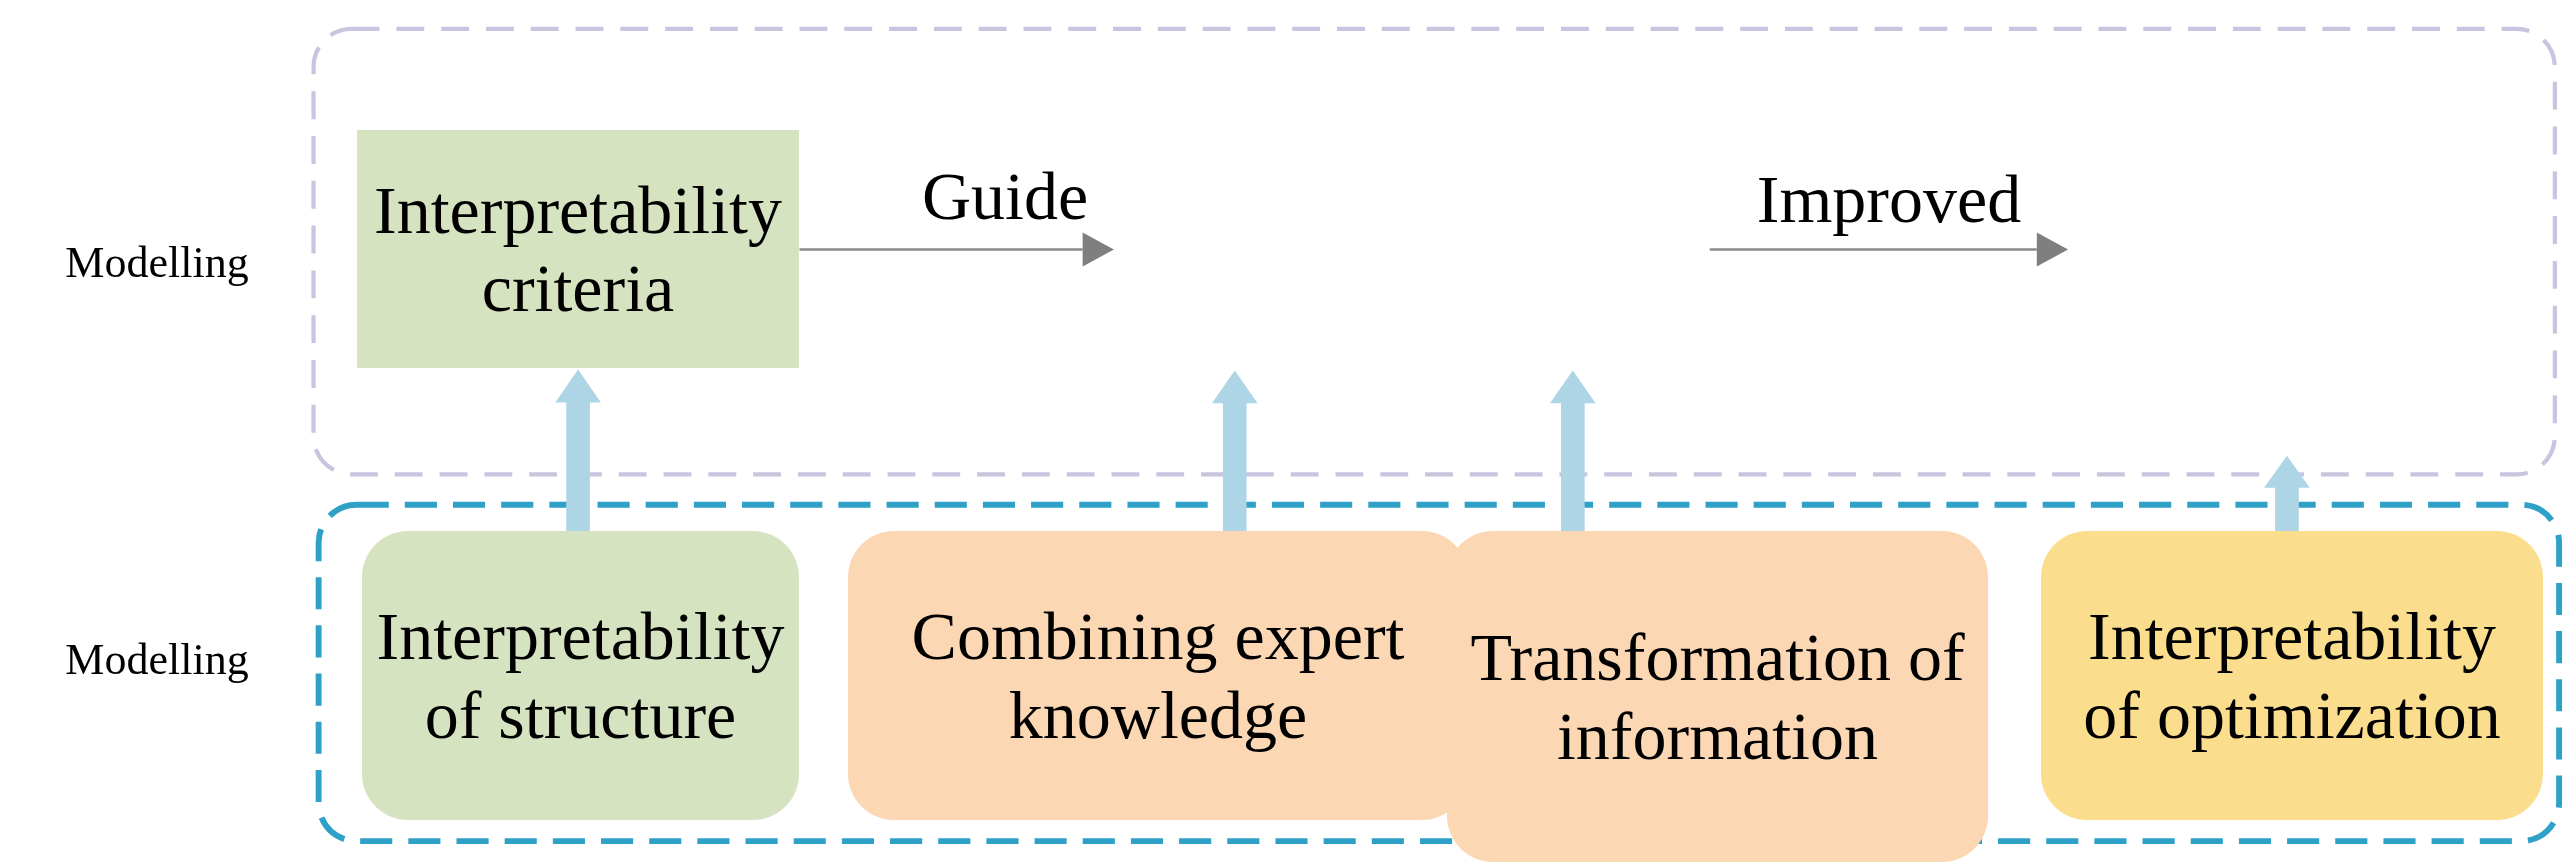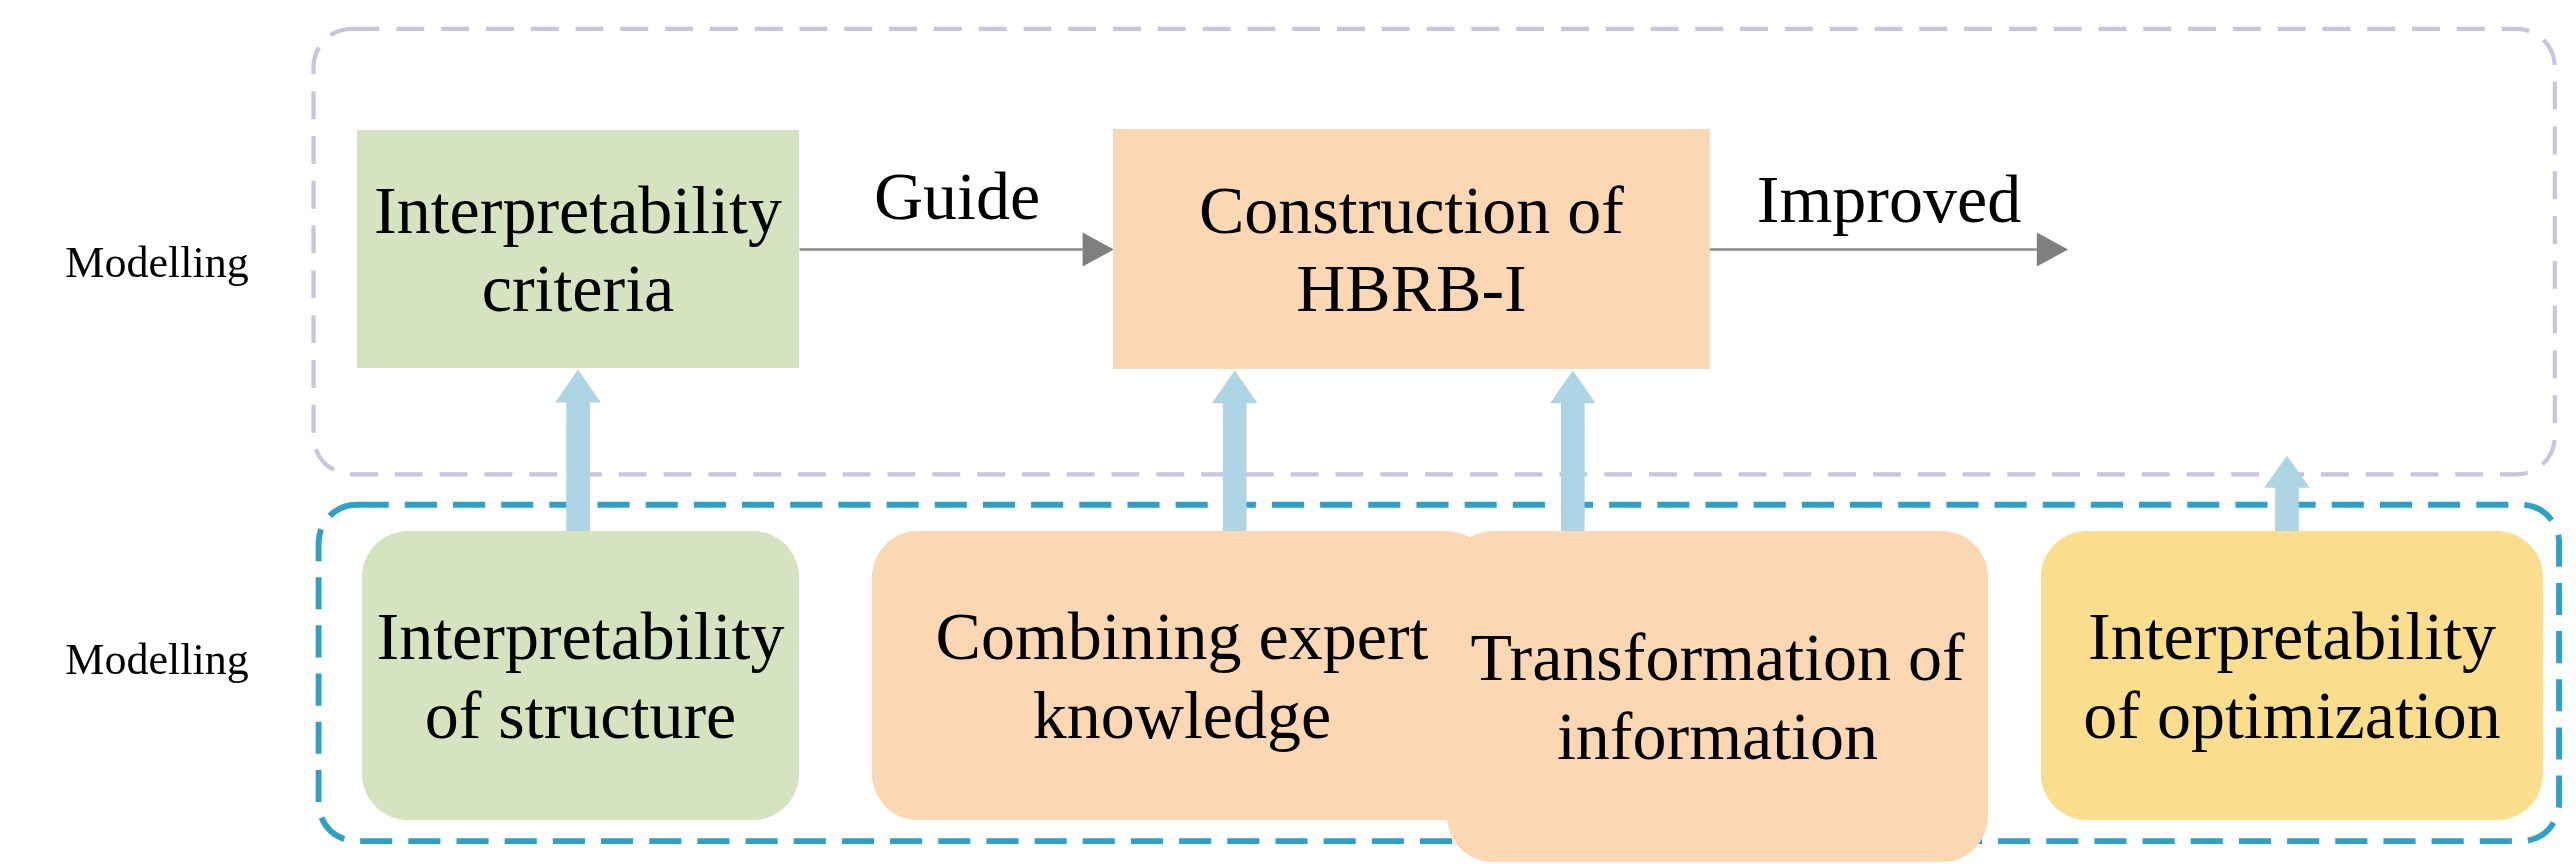--- a/index.html
+++ b/index.html
@@ -59,32 +59,30 @@
     <line x1="2023" y1="295" x2="2410" y2="295" stroke="#8a8a8a" stroke-width="3"></line>
     <polygon points="2410,275 2410,315 2447,295" fill="#7f7f7f"></polygon>
   </svg>
 
   <div class="sidelabel" style="top:239px;">Modelling</div>
   <div class="sidelabel" style="top:636px;">Modelling</div>
 
   <div class="node sq green" style="left:357px;top:130px;width:442px;height:238px;">Interpretability
 criteria</div>
 
-  <div class="arrowlabel" style="left:800px;top:162px;width:314px;">Guide</div>
+  <div class="arrowlabel" style="left:800px;top:162px;width:314px;padding-left:48px;">Guide</div>
 
-  <div class="node sq peach" style="left:1113px;top:129px;width:597px;height:240px;">Construction of
-HBRB-I</div>
 
   <div class="arrowlabel" style="left:1710px;top:165px;width:358px;">Improved</div>
 
 
   <div class="node rd green" style="left:362px;top:531px;width:437px;height:289px;">Interpretability
 of structure</div>
 
-  <div class="node rd peach" style="left:872px;top:531px;width:620px;height:289px;">Combining expert
+  <div class="node rd peach" style="left:848px;top:531px;width:620px;height:289px;">Combining expert
 knowledge</div>
 
   <div class="node rd peach" style="left:1447px;top:531px;width:541px;height:331px;">Transformation of
 information</div>
 
   <div class="node rd yellow" style="left:2041px;top:531px;width:502px;height:289px;">Interpretability
 of optimization</div>
 
   <svg class="layer over" viewBox="0 0 3048 1023">
     <polygon fill="#aed5e5" points="684,437 711,476 698,476 698,628 670,628 670,476 657,476"></polygon>

